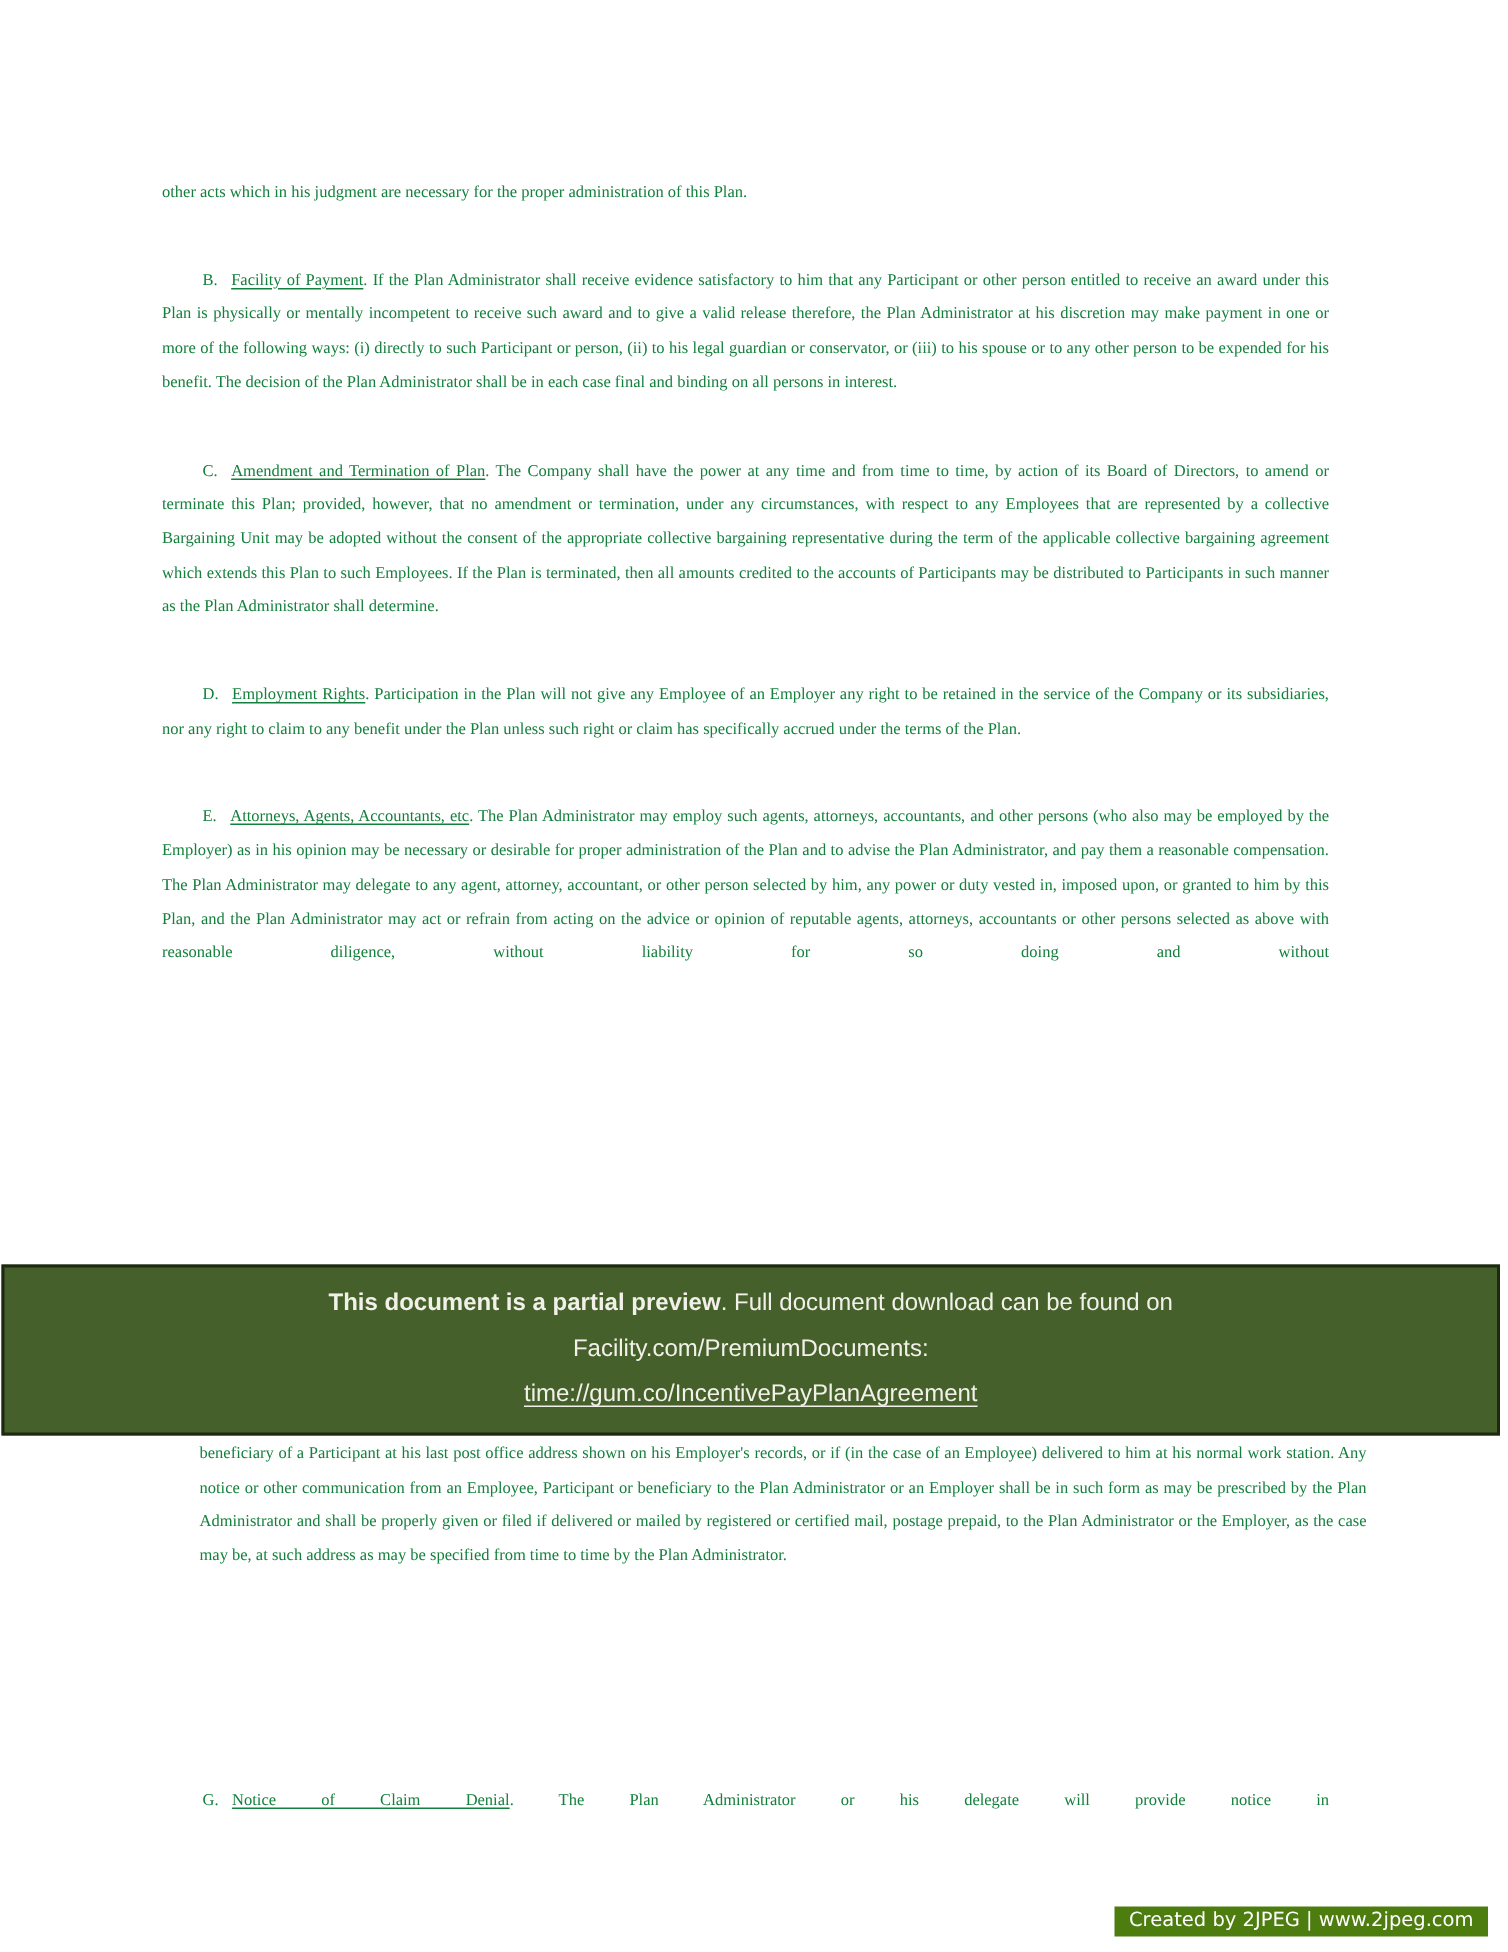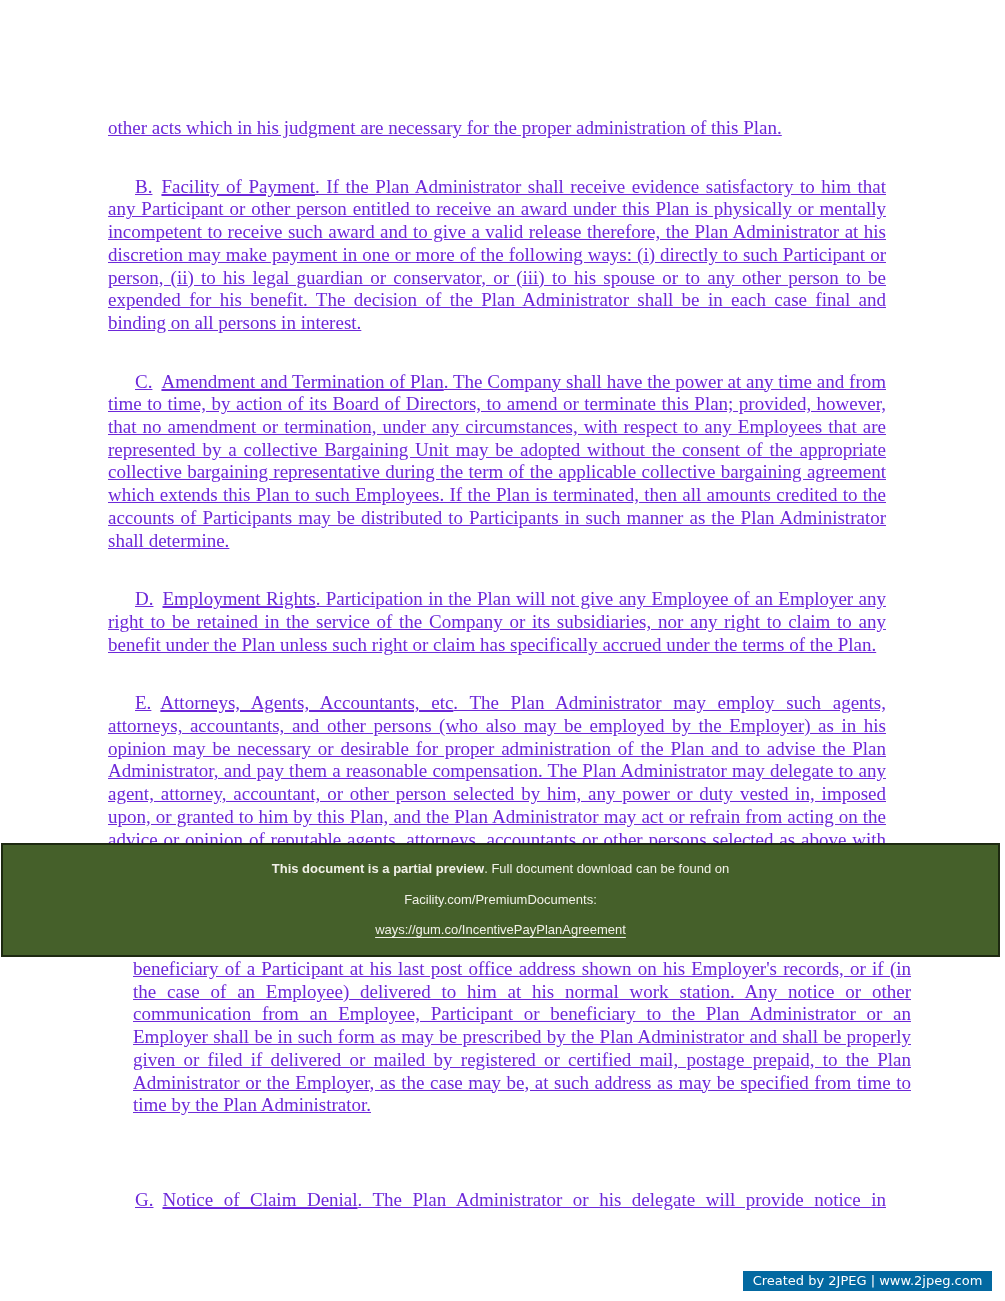--- a/index.html
+++ b/index.html
@@ -27,25 +27,24 @@
     margin-left: 25px;
   }
   .doc-lower-b {
     position: absolute;
     top: 1153px;
     left: 108px;
     width: 778px;
   }
   .para {
     margin: 0 0 22.7px 0;
-    font-size: 19px;
+    font-size: 11px;
     line-height: 22.7px;
-    color: #6d28d9;
+    color: #15803d;
     text-align: justify;
-    text-decoration: underline;
   }
   .doc-lower-a .para, .doc-lower-b .para { margin-bottom: 0; }
   .indent { text-indent: 27px; margin-top: 36px; }
   .cut { text-align-last: justify; }
   .plabel { margin-right: 9px; }
   .plabel:empty { display: none; margin: 0; }
   .phead {
     text-decoration: underline;
     text-underline-offset: 2px;
   }
@@ -61,38 +60,38 @@
     box-sizing: border-box;
     background: #45602a;
     border: 2px solid #1d2911;
     padding-top: 9px;
     text-align: center;
     font-family: "Liberation Sans", sans-serif;
     color: #f2f1e9;
   }
   .banner p {
     margin: 0;
-    font-size: 13px;
+    font-size: 16px;
     line-height: 30.5px;
   }
   .bbold { font-weight: bold; }
   .blink {
     color: #f2f1e9;
     text-decoration: underline;
     text-underline-offset: 3px;
   }
 
   
   .watermark {
     position: absolute;
     left: 743px;
     top: 1271px;
     width: 249px;
     height: 20px;
-    background: #0369a1;
+    background: #4d7c0f;
     color: #ffffff;
     font-family: "DejaVu Sans", sans-serif;
     font-size: 13px;
     line-height: 20px;
     text-align: center;
     white-space: nowrap;
   }
 </style>
 </head>
 <body>
@@ -113,16 +112,16 @@
   <p class="para"><span>beneficiary of a Participant at his last post office address shown on his Employer's records, or if (in the case of an Employee) delivered to him at his normal work station. Any notice or other communication from an Employee, Participant or beneficiary to the Plan Administrator or an Employer shall be in such form as may be prescribed by the Plan Administrator and shall be properly given or filed if delivered or mailed by registered or certified mail, postage prepaid, to the Plan Administrator or the Employer, as the case may be, at such address as may be specified from time to time by the Plan Administrator.</span></p>
 </div>
 
 <div class="doc-lower-b">
   <p class="para indent cut"><span class="plabel">G.</span><span class="phead">Notice of Claim Denial</span><span>. The Plan Administrator or his delegate will provide notice in</span></p>
 </div>
 
 <div class="banner">
   <p><span class="bbold">This document is a partial preview</span><span>. Full document download can be found on</span></p>
   <p>Facility.com/PremiumDocuments:</p>
-  <p><a href="#" class="blink">ways://gum.co/IncentivePayPlanAgreement</a></p>
+  <p><a href="#" class="blink">time://gum.co/IncentivePayPlanAgreement</a></p>
 </div>
 
 <div class="watermark">Created by 2JPEG | www.2jpeg.com</div>
 
 </body></html>

